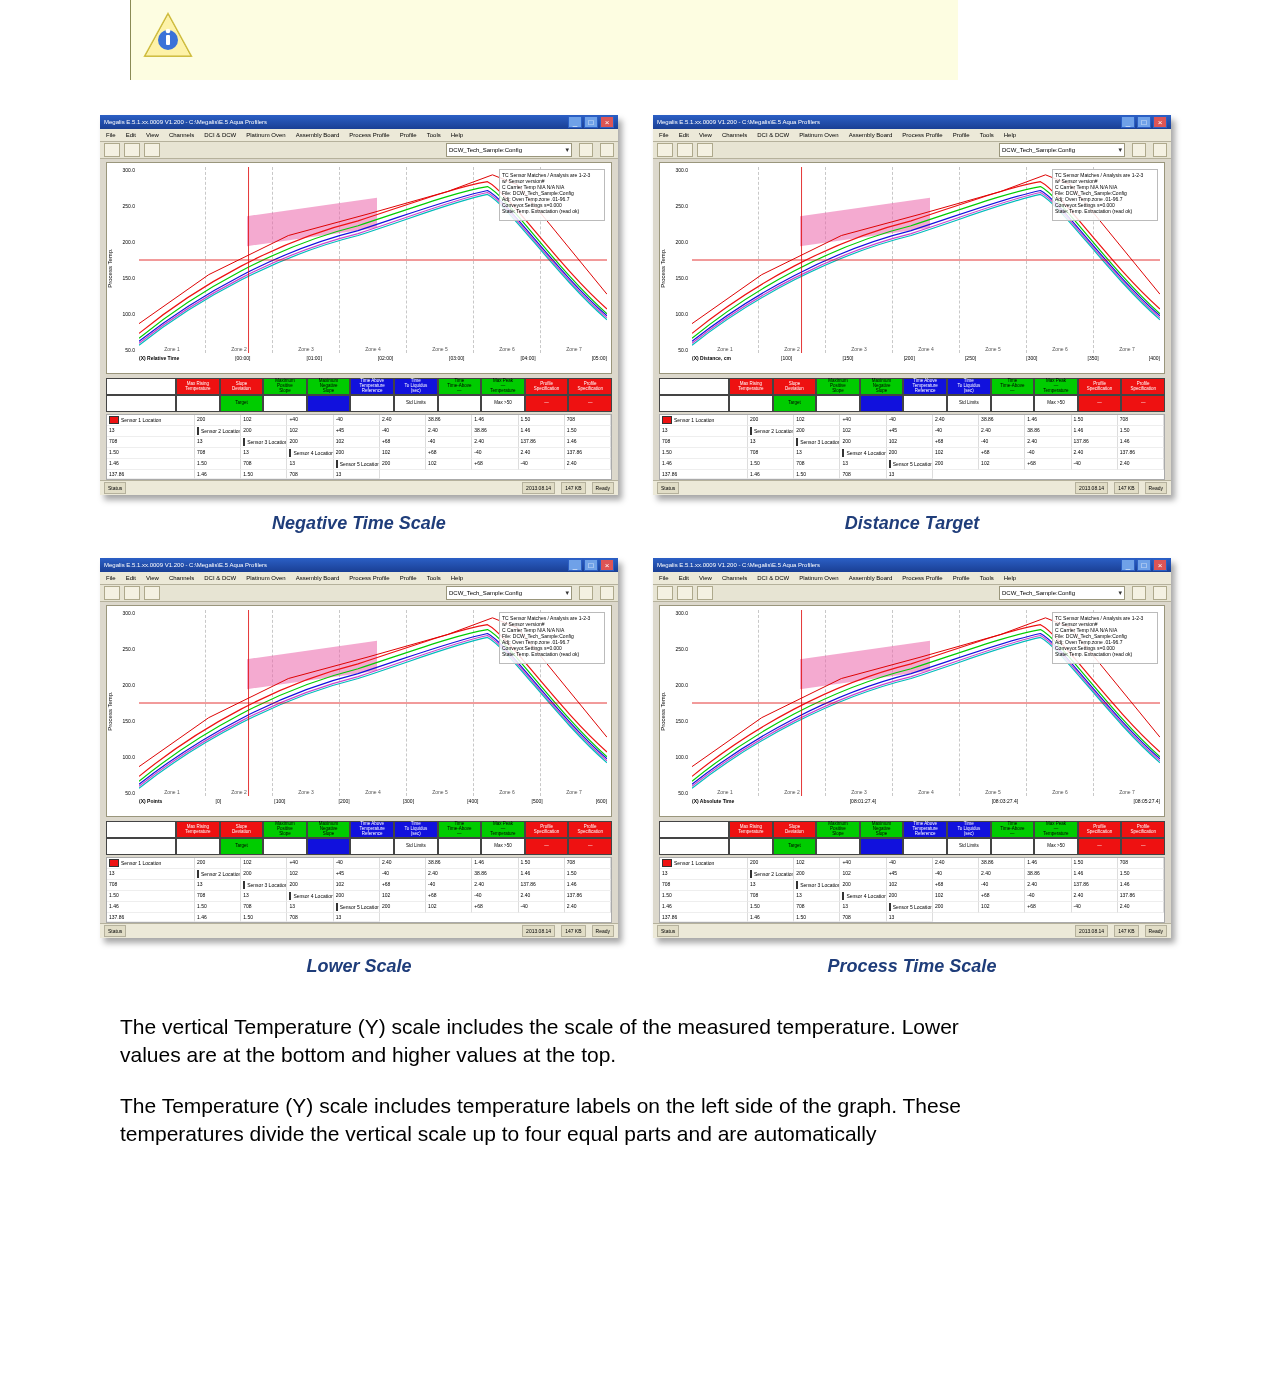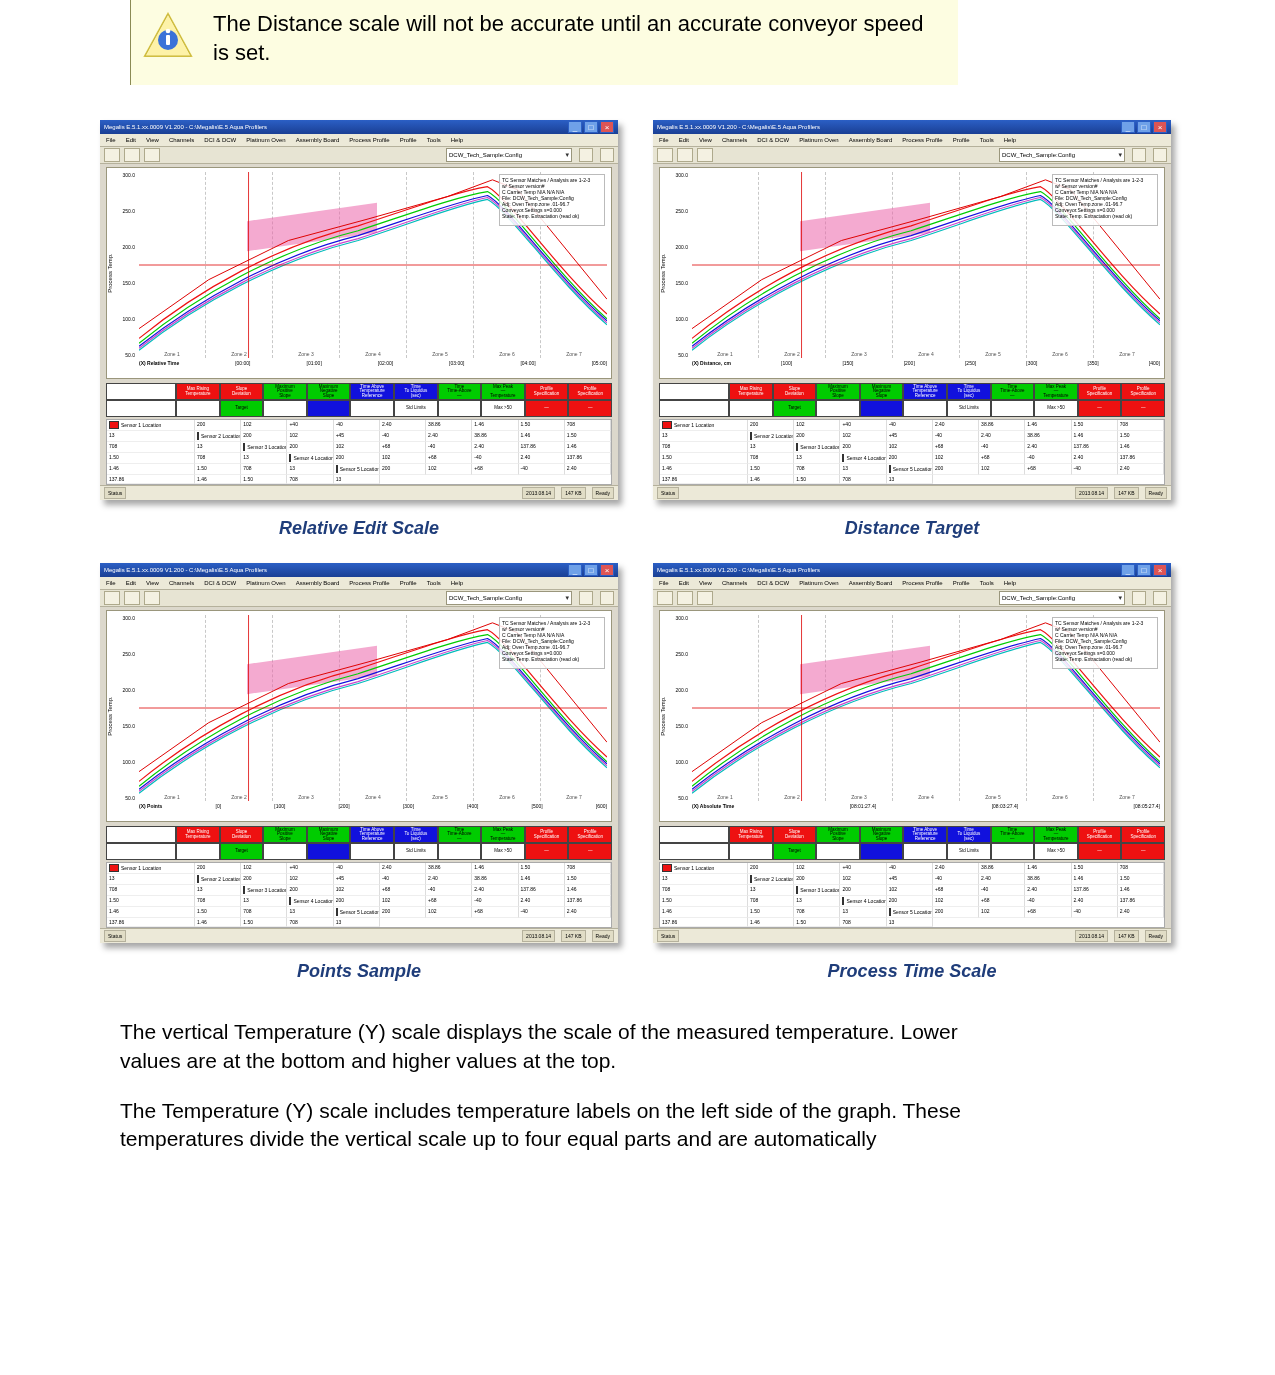--- a/index.html
+++ b/index.html
@@ -196,21 +196,20 @@
   <div class="note-box">
     <div class="note-icon">
       <svg viewBox="0 0 50 50">
         <polygon points="25,2 48,44 2,44" fill="#fff" stroke="#d9c64a" stroke-width="2"></polygon>
         <polygon points="25,2 48,44 2,44" fill="#fdf2a8" stroke="#c8b63a" stroke-width="1"></polygon>
         <circle cx="25" cy="28" r="10" fill="#3a72d8"></circle>
         <rect x="23" y="23" width="4" height="10" rx="1" fill="#fff"></rect>
         <circle cx="25" cy="19" r="2.3" fill="#fff"></circle>
       </svg>
     </div>
-    <div class="note-text">The Distance scale will not be accurate until an accurate conveyor speed is set.</div>
   </div>
 
   <div class="grid">
 
     <div class="cell">
       <div class="shot">
           <div class="titlebar">
             <span class="tt">Megalis E.5.1.xx.0009 V1.200 - C:\Megalis\E.5 Aqua Profilers</span>
     <span class="winbtns">
       <span>_</span>
@@ -436,21 +435,21 @@
             <div class="tab inactive">+</div>
           </div>
           <div class="statusbar">
             <span class="seg">Status</span>
   <span style="flex:1"></span>
   <span class="seg">2013.08.14</span>
   <span class="seg">147 KB</span>
   <span class="seg">Ready</span>
           </div>
         </div>
-      <div class="caption">Relative Edit Scale</div>
+      <div class="caption">Negative Time Scale</div>
     </div>
 
     <div class="cell">
       <div class="shot">
           <div class="titlebar">
             <span class="tt">Megalis E.5.1.xx.0009 V1.200 - C:\Megalis\E.5 Aqua Profilers</span>
     <span class="winbtns">
       <span>_</span>
       <span>□</span>
       <span class="close">×</span>
@@ -914,21 +913,21 @@
             <div class="tab inactive">+</div>
           </div>
           <div class="statusbar">
             <span class="seg">Status</span>
   <span style="flex:1"></span>
   <span class="seg">2013.08.14</span>
   <span class="seg">147 KB</span>
   <span class="seg">Ready</span>
           </div>
         </div>
-      <div class="caption">Points Sample</div>
+      <div class="caption">Lower Scale</div>
     </div>
 
     <div class="cell">
       <div class="shot">
           <div class="titlebar">
             <span class="tt">Megalis E.5.1.xx.0009 V1.200 - C:\Megalis\E.5 Aqua Profilers</span>
     <span class="winbtns">
       <span>_</span>
       <span>□</span>
       <span class="close">×</span>
@@ -1156,18 +1155,18 @@
   <span class="seg">Ready</span>
           </div>
         </div>
       <div class="caption">Process Time Scale</div>
     </div>
 
   </div>
 
   <div class="section">
     <div class="section-body">
-      <p>The vertical Temperature (Y) scale displays the scale of the measured temperature. Lower values are at the bottom and higher values at the top.</p>
+      <p>The vertical Temperature (Y) scale includes the scale of the measured temperature. Lower values are at the bottom and higher values at the top.</p>
       <p style="margin-bottom:12px">The Temperature (Y) scale includes temperature labels on the left side of the graph. These temperatures divide the vertical scale up to four equal parts and are automatically</p>
     </div>
   </div>
 
 </div>
 
 </body></html>

